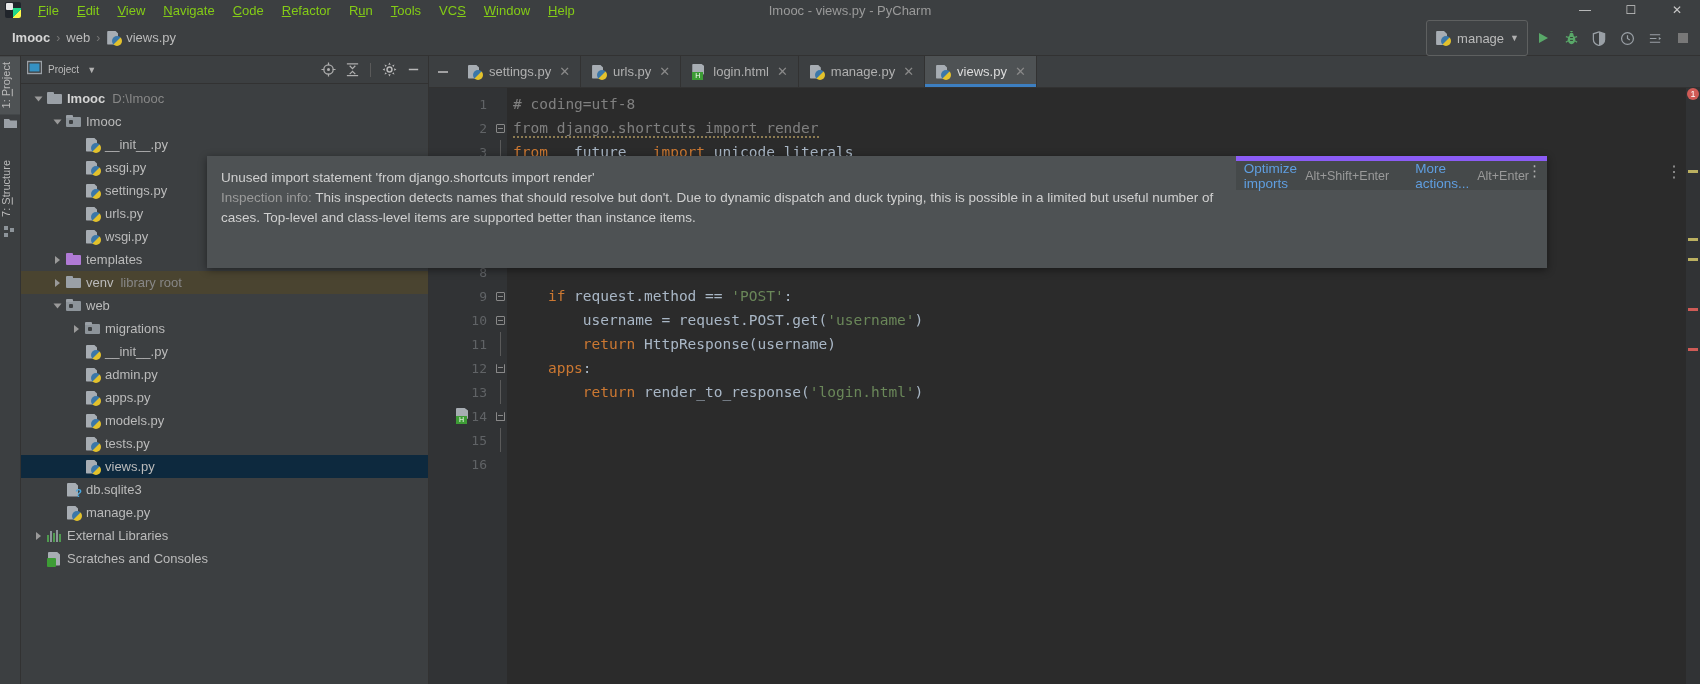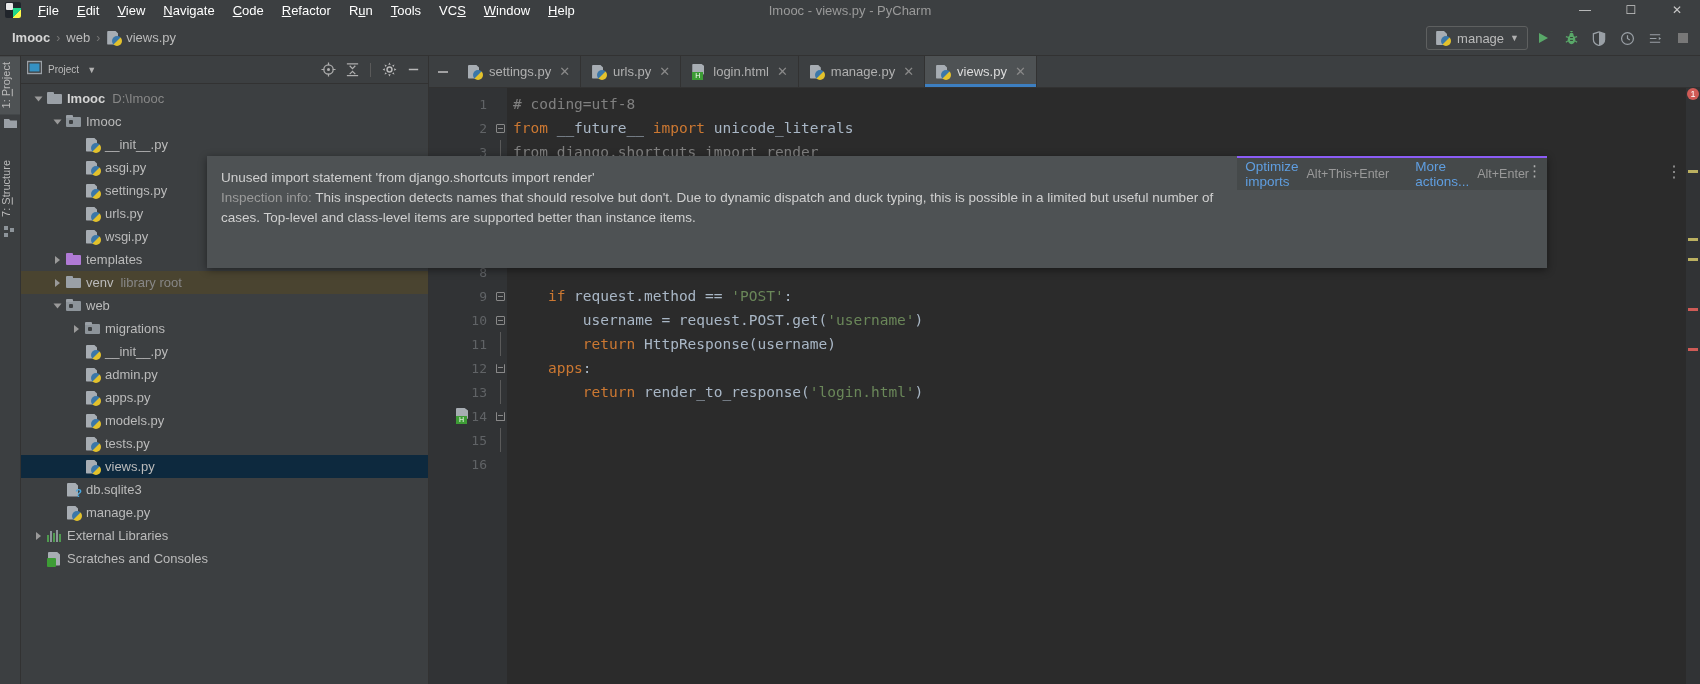--- a/index.html
+++ b/index.html
@@ -23,21 +23,21 @@
   }
   .pc-logo::before {
     content: ""; position: absolute; left: 1px; top: 1px; width: 7px; height: 7px;
     background: #e8e8e8; border-radius: 1px;
   }
   .pc-logo::after {
     content: ""; position: absolute; right: 0px; bottom: 0px; width: 8px; height: 10px;
     background: linear-gradient(135deg,#21d789 0%, #21d789 50%, #fcf84a 50%, #fcf84a 100%);
   }
   .menu-item {
-    color: #ffffff; font-size: 13px; padding: 2px 9px; cursor: default;
+    color: #84cc16; font-size: 13px; padding: 2px 9px; cursor: default;
     white-space: nowrap;
   }
   .menu-item u { text-decoration: underline; }
   .win-title {
     position: absolute; left: 0; right: 0; top: 0; height: 20px;
     display: flex; align-items: center; justify-content: center;
     color: #9a9a9a; font-size: 13px; pointer-events: none;
   }
   .win-ctrls {
     position: absolute; right: 0; top: 0; height: 20px; display: flex; align-items: center;
@@ -61,21 +61,21 @@
   .crumb.bold { font-weight: bold; color: #d6d6d6; }
   .crumb-sep { color: #777; font-size: 12px; padding: 0 2px; }
 
   .toolbar-right {
     position: absolute; right: 4px; top: 0; height: 36px;
     display: flex; align-items: center; gap: 2px;
   }
   .run-config {
     display: flex; align-items: center; gap: 6px;
     border: 1px solid #5e6060; border-radius: 3px;
-    height: 24px; padding: 0 8px; background: #3f4244;
+    height: 36px; padding: 0 8px; background: #3f4244;
     color: #bbbbbb; font-size: 13px;
   }
   .tb-icon {
     width: 26px; height: 26px; display: flex; align-items: center; justify-content: center;
   }
 
   
   .leftstrip {
     position: absolute; left: 0; top: 56px; width: 21px; height: 628px;
     background: #3c3f41; border-right: 1px solid #323232;
@@ -252,21 +252,21 @@
   .popup {
     position:absolute; left: 207px; top: 156px; width: 1340px; height: 112px;
     background:#4e5254; box-shadow: 0 2px 8px rgba(0,0,0,0.45);
     display:flex; 
   }
   .popup-body { padding: 12px 14px 6px 14px; flex:1 1 auto; }
   .p-line { color:#d0d0d0; font-size: 13.5px; line-height: 20px; }
   .p-gray { color:#9b9b9b; }
   .popup-foot {
     height: 34px; background:#45494a; display:flex; align-items:center; padding-left: 8px; gap: 8px;
-    border-top: 2px solid #8b5cf6;
+    border-top: 5px solid #8b5cf6;
   }
   .p-link { color:#5f9ee0; font-size: 13.5px; }
   .p-key { color:#9a9a9a; font-size: 12.5px; margin-right: 18px; }
   .popup-kebab {
     position:absolute; right: 10px; top: 12px; color:#b0b0b0; font-size:15px; line-height:6px; width:10px; text-align:center;
   }
 </style>
 </head>
 <body>
 
@@ -757,22 +757,22 @@
           <div class="fold">
             <span class="foldbox" style="border-top:none;"></span>
           </div>
           <div class="fold">
             <span class="foldline"></span>
           </div>
           <div class="fold"></div>
         </div>
       <div class="code" id="code-root">
           <div class="cline"><span class="k-cm"># coding=utf-8</span></div>
+          <div class="cline"><span class="k-cm k-err">from django.shortcuts import render</span></div>
           <div class="cline"><span class="k-kw">from</span> __future__ <span class="k-kw">import</span> unicode_literals</div>
-          <div class="cline"><span class="k-cm k-err">from django.shortcuts import render</span></div>
           <div class="cline">&nbsp;</div>
           <div class="cline">&nbsp;</div>
           <div class="cline">&nbsp;</div>
           <div class="cline">&nbsp;</div>
           <div class="cline">&nbsp;</div>
           <div class="cline">    <span class="k-kw">if</span> request.method == <span class="k-str">'POST'</span>:</div>
           <div class="cline">        username = request.POST.get(<span class="k-str">'username'</span>)</div>
           <div class="cline">        <span class="k-kw">return</span> HttpResponse(username)</div>
           <div class="cline">    <span class="k-kw">apps</span>:</div>
           <div class="cline">        <span class="k-kw">return</span> render_to_response(<span class="k-str">'login.html'</span>)</div>
@@ -792,20 +792,20 @@
     <div class="kebab">⋮</div>
   </div>
 
   <div class="popup">
     <div class="popup-body">
       <div class="p-line">Unused import statement 'from django.shortcuts import render'</div>
       <div class="p-line"><span class="p-gray">Inspection info:</span><span> This inspection detects names that should resolve but don't. Due to dynamic dispatch and duck typing, this is possible in a limited but useful number of cases. Top-level and class-level items are supported better than instance items.</span></div>
     </div>
     <div class="popup-foot">
       <span class="p-link">Optimize imports</span>
-      <span class="p-key">Alt+This+Enter</span>
+      <span class="p-key">Alt+Shift+Enter</span>
       <span class="p-link">More actions...</span>
       <span class="p-key">Alt+Enter</span>
     </div>
     <div class="popup-kebab">⋮</div>
   </div>
 
 </div>
 
 </body></html>

